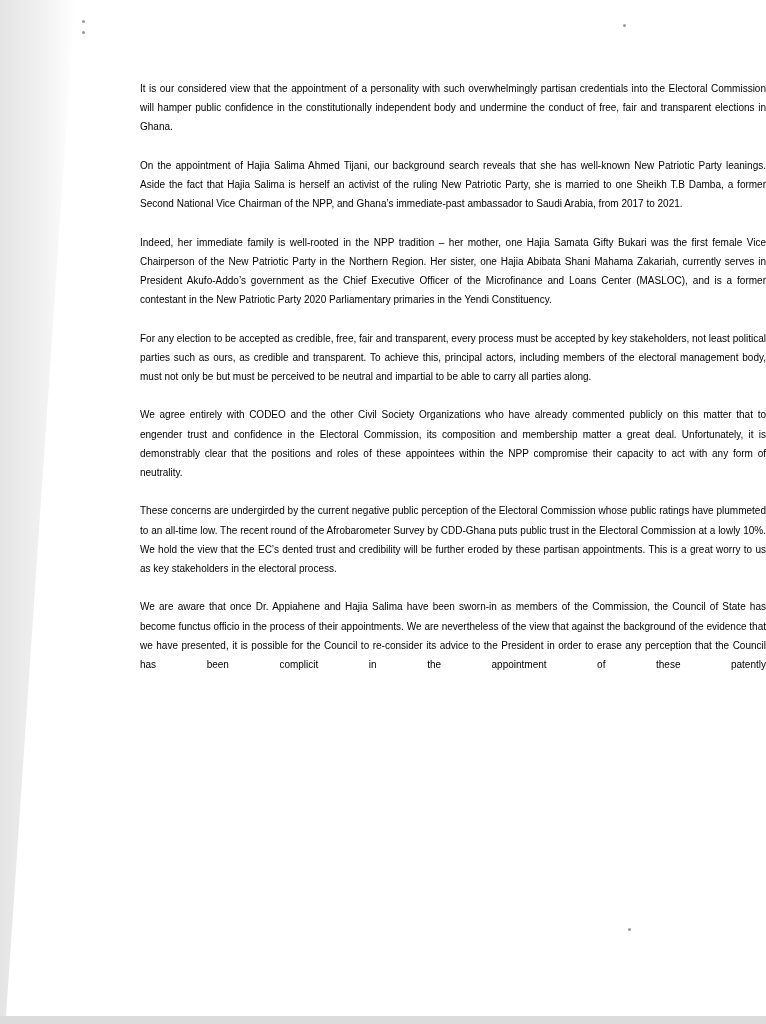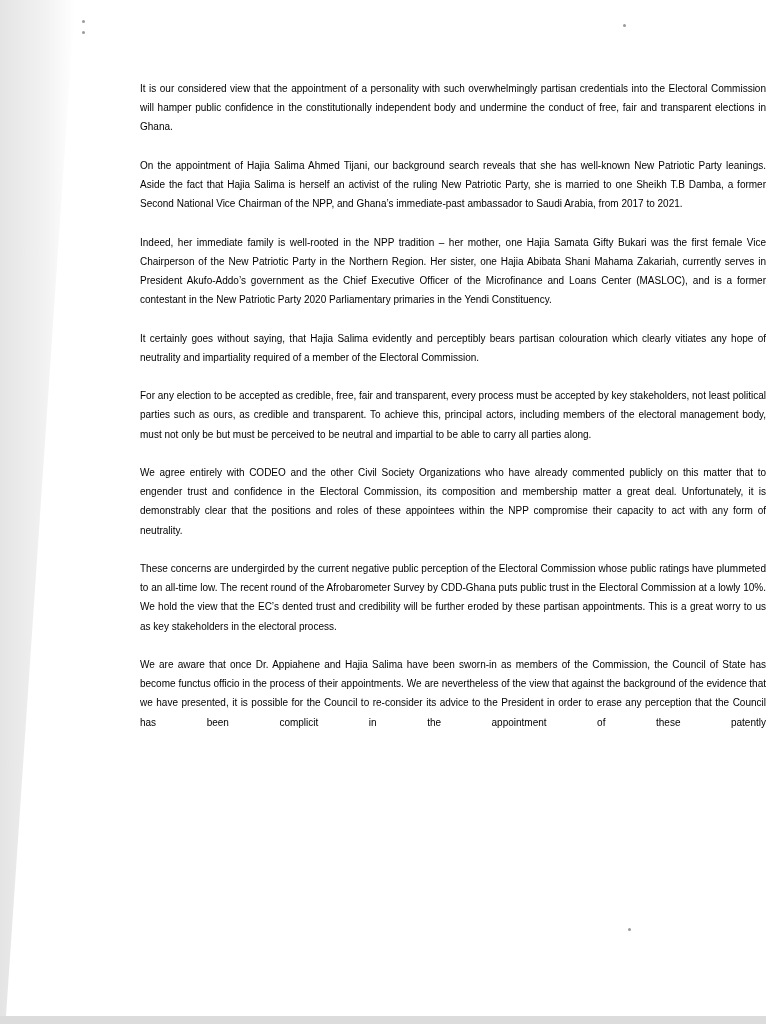--- a/index.html
+++ b/index.html
@@ -71,20 +71,19 @@
 
   <div class="speck" style="left:82px; top:20px;"></div>
   <div class="speck" style="left:82px; top:31px;"></div>
   <div class="speck" style="left:623px; top:24px;"></div>
   <div class="speck" style="left:628px; top:928px;"></div>
 
   <div class="content">
     <p class="para">It is our considered view that the appointment of a personality with such overwhelmingly partisan credentials into the Electoral Commission will hamper public confidence in the constitutionally independent body and undermine the conduct of free, fair and transparent elections in Ghana.</p>
     <p class="para">On the appointment of Hajia Salima Ahmed Tijani, our background search reveals that she has well-known New Patriotic Party leanings. Aside the fact that Hajia Salima is herself an activist of the ruling New Patriotic Party, she is married to one Sheikh T.B Damba, a former Second National Vice Chairman of the NPP, and Ghana’s immediate-past ambassador to Saudi Arabia, from 2017 to 2021.</p>
     <p class="para">Indeed, her immediate family is well-rooted in the NPP tradition – her mother, one Hajia Samata Gifty Bukari was the first female Vice Chairperson of the New Patriotic Party in the Northern Region. Her sister, one Hajia Abibata Shani Mahama Zakariah, currently serves in President Akufo-Addo’s government as the Chief Executive Officer of the Microfinance and Loans Center (MASLOC), and is a former contestant in the New Patriotic Party 2020 Parliamentary primaries in the Yendi Constituency.</p>
-    <p class="para">It certainly goes without saying, that Hajia Salima evidently and perceptibly bears partisan colouration which clearly vitiates any hope of neutrality and impartiality required of a member of the Electoral Commission.</p>
     <p class="para">For any election to be accepted as credible, free, fair and transparent, every process must be accepted by key stakeholders, not least political parties such as ours, as credible and transparent. To achieve this, principal actors, including members of the electoral management body, must not only be but must be perceived to be neutral and impartial to be able to carry all parties along.</p>
     <p class="para">We agree entirely with CODEO and the other Civil Society Organizations who have already commented publicly on this matter that to engender trust and confidence in the Electoral Commission, its composition and membership matter a great deal. Unfortunately, it is demonstrably clear that the positions and roles of these appointees within the NPP compromise their capacity to act with any form of neutrality.</p>
     <p class="para">These concerns are undergirded by the current negative public perception of the Electoral Commission whose public ratings have plummeted to an all-time low. The recent round of the Afrobarometer Survey by CDD-Ghana puts public trust in the Electoral Commission at a lowly 10%. We hold the view that the EC’s dented trust and credibility will be further eroded by these partisan appointments. This is a great worry to us as key stakeholders in the electoral process.</p>
     <p class="para cut">We are aware that once Dr. Appiahene and Hajia Salima have been sworn-in as members of the Commission, the Council of State has become functus officio in the process of their appointments. We are nevertheless of the view that against the background of the evidence that we have presented, it is possible for the Council to re-consider its advice to the President in order to erase any perception that the Council has been complicit in the appointment of these patently</p>
   </div>
 </div>
 <div class="bottom-band"></div>
 
 </body></html>

